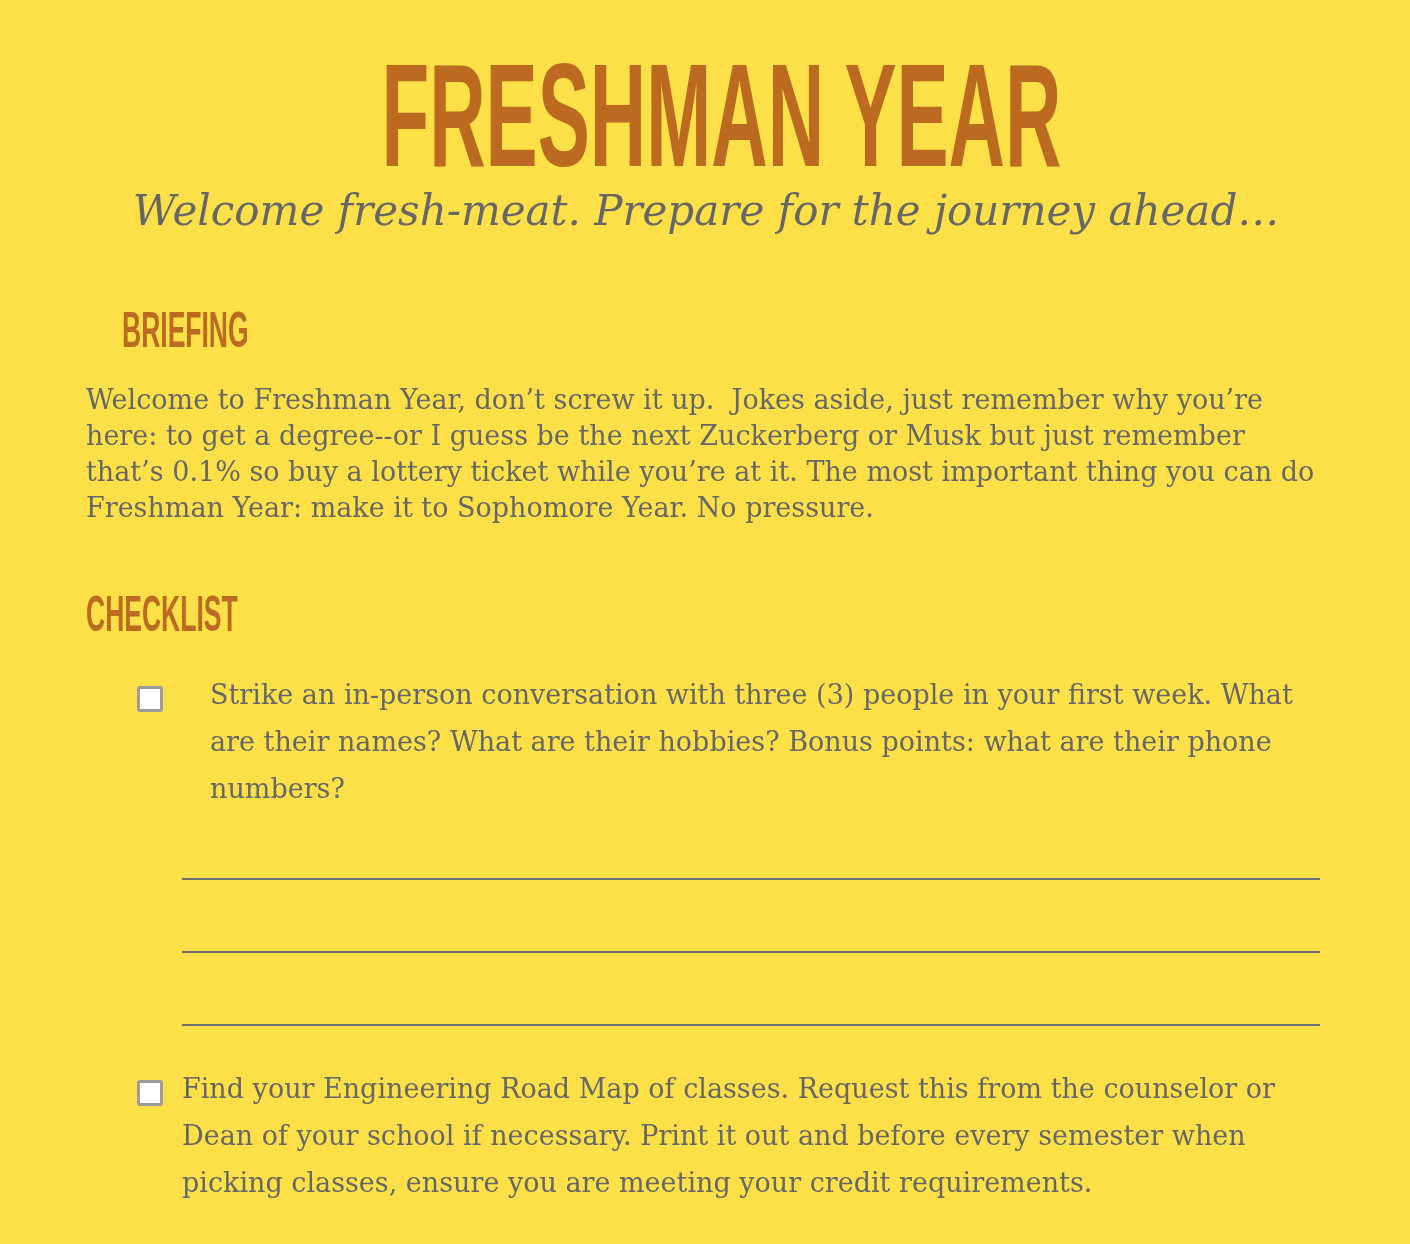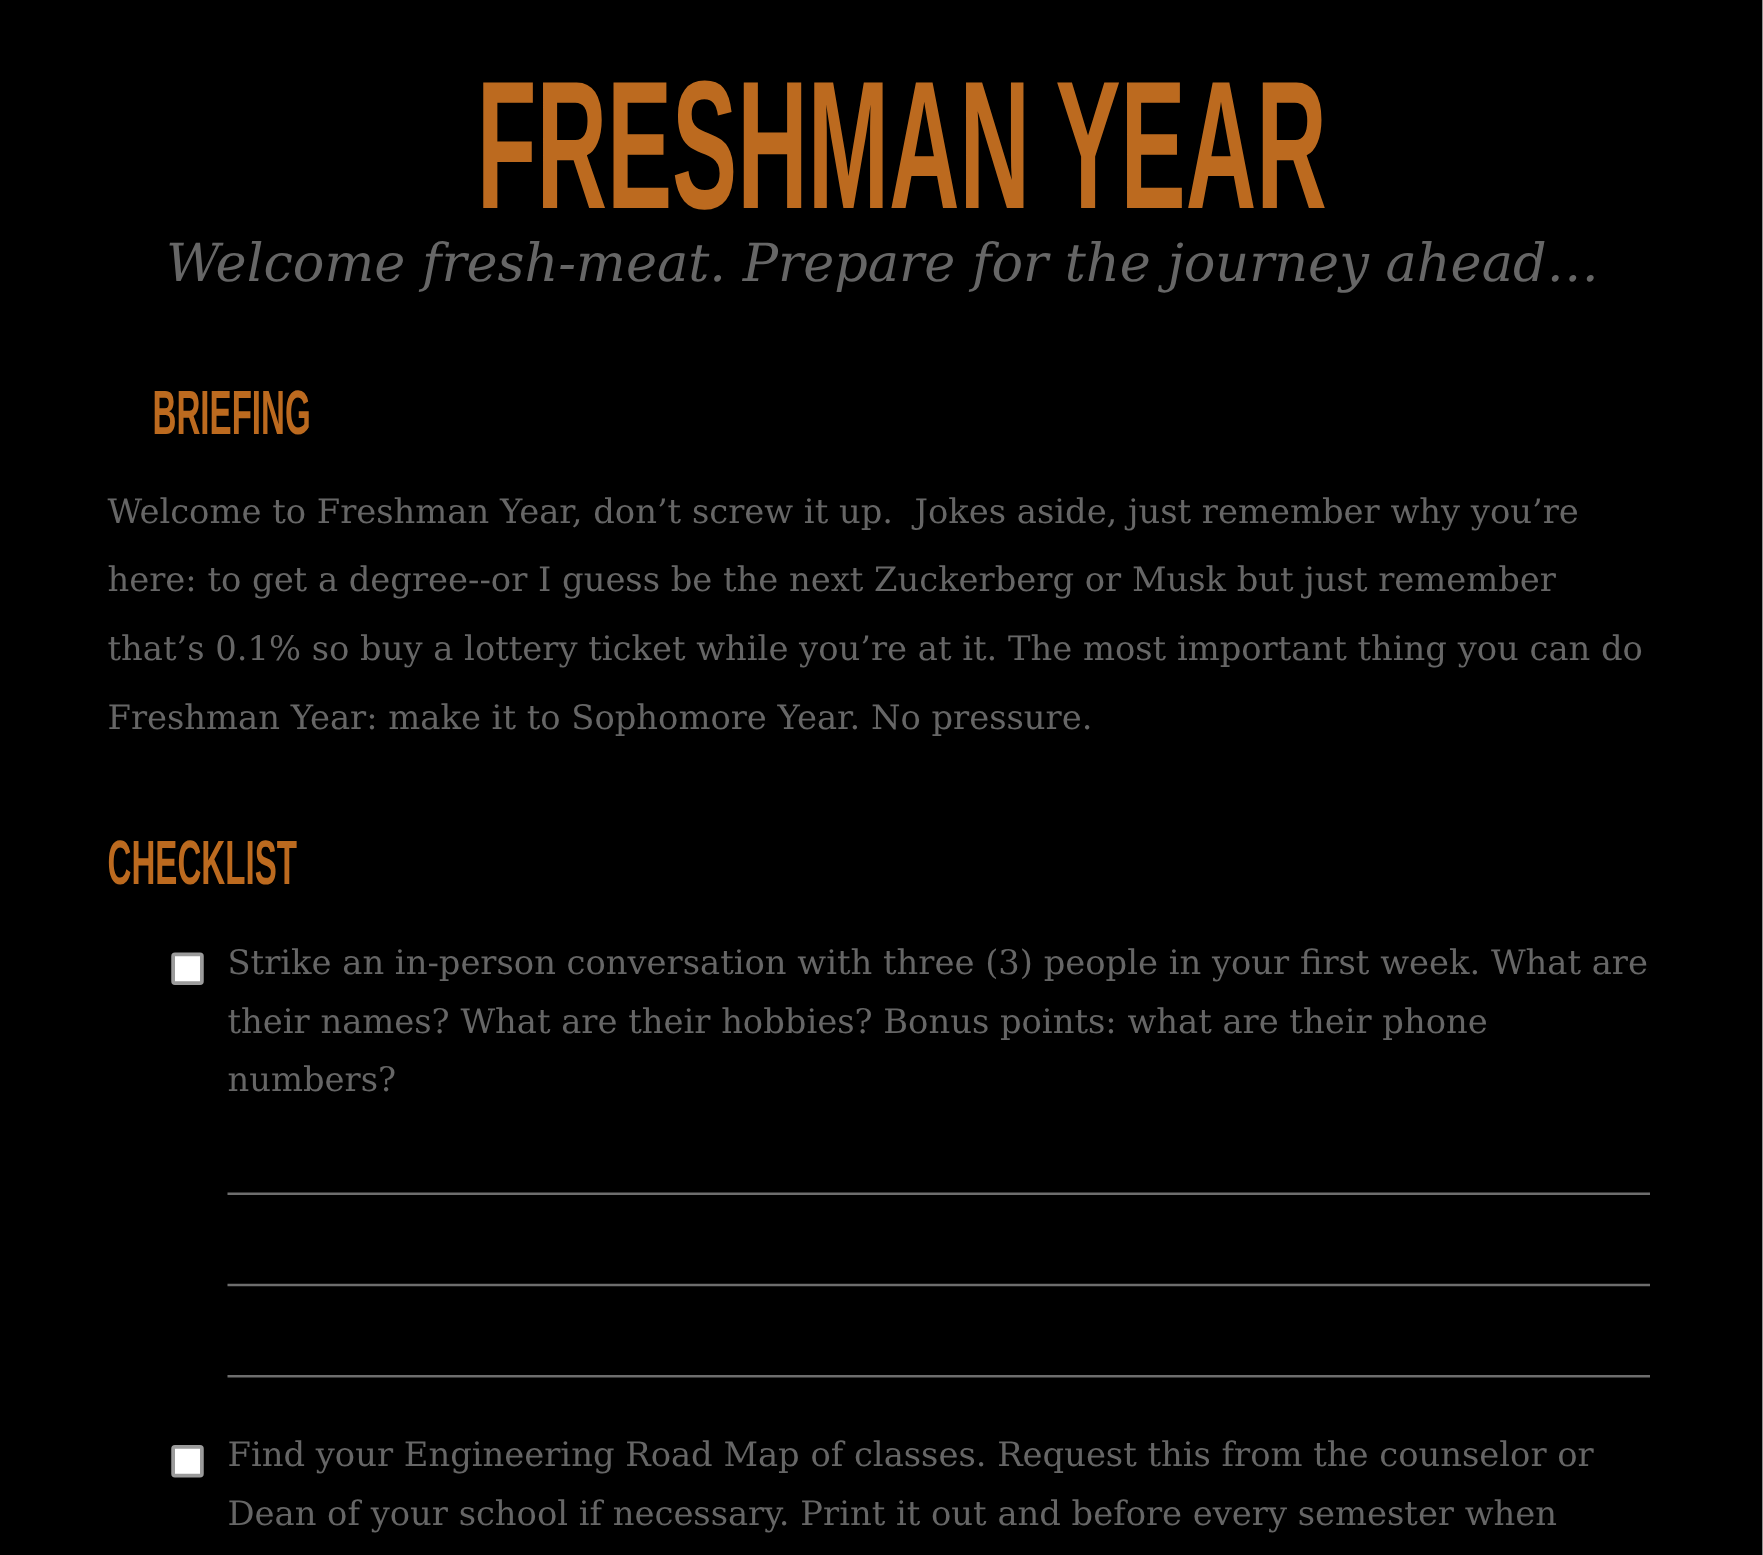--- a/index.html
+++ b/index.html
@@ -2,21 +2,21 @@
 <html><head>
 <meta charset="utf-8">
 <style>
   * { margin: 0; padding: 0; box-sizing: border-box; }
   html, body { background: #ffffff; }
 
   .page {
     position: relative;
     width: 1410px;
     height: 1244px;
-    background: #000000;
+    background: #fde047;
     overflow: hidden;
     font-family: "DejaVu Serif", serif;
     color: #666666;
   }
 
   .content {
     position: absolute;
     left: 86px;
     top: 0;
     width: 1240px;
@@ -59,32 +59,32 @@
     font-size: 50px;
     line-height: 56px;
     transform: scaleX(0.53);
     transform-origin: left top;
   }
   .briefing-heading-row { margin-top: 69px; margin-left: 36px; }
   .checklist-heading-row { margin-top: 60px; }
 
   .body-text {
     font-size: 27px;
-    line-height: 55px;
+    line-height: 36px;
     color: #666666;
     white-space: pre-wrap;
   }
 
   .briefing-body { margin-top: 24px; width: 1240px; }
 
   .check-item {
     display: flex;
     align-items: flex-start;
   }
-  .check-item-1 { margin-top: 29px; }
+  .check-item-1 { margin-top: 29px; gap: 28px; }
   .check-item-2 { margin-top: 39px; }
 
   .checkbox {
     flex: 0 0 auto;
     width: 26px;
     height: 26px;
     margin-left: 51px;
     margin-top: 15px;
     border: 3px solid #9b9b9b;
     border-radius: 3px;

